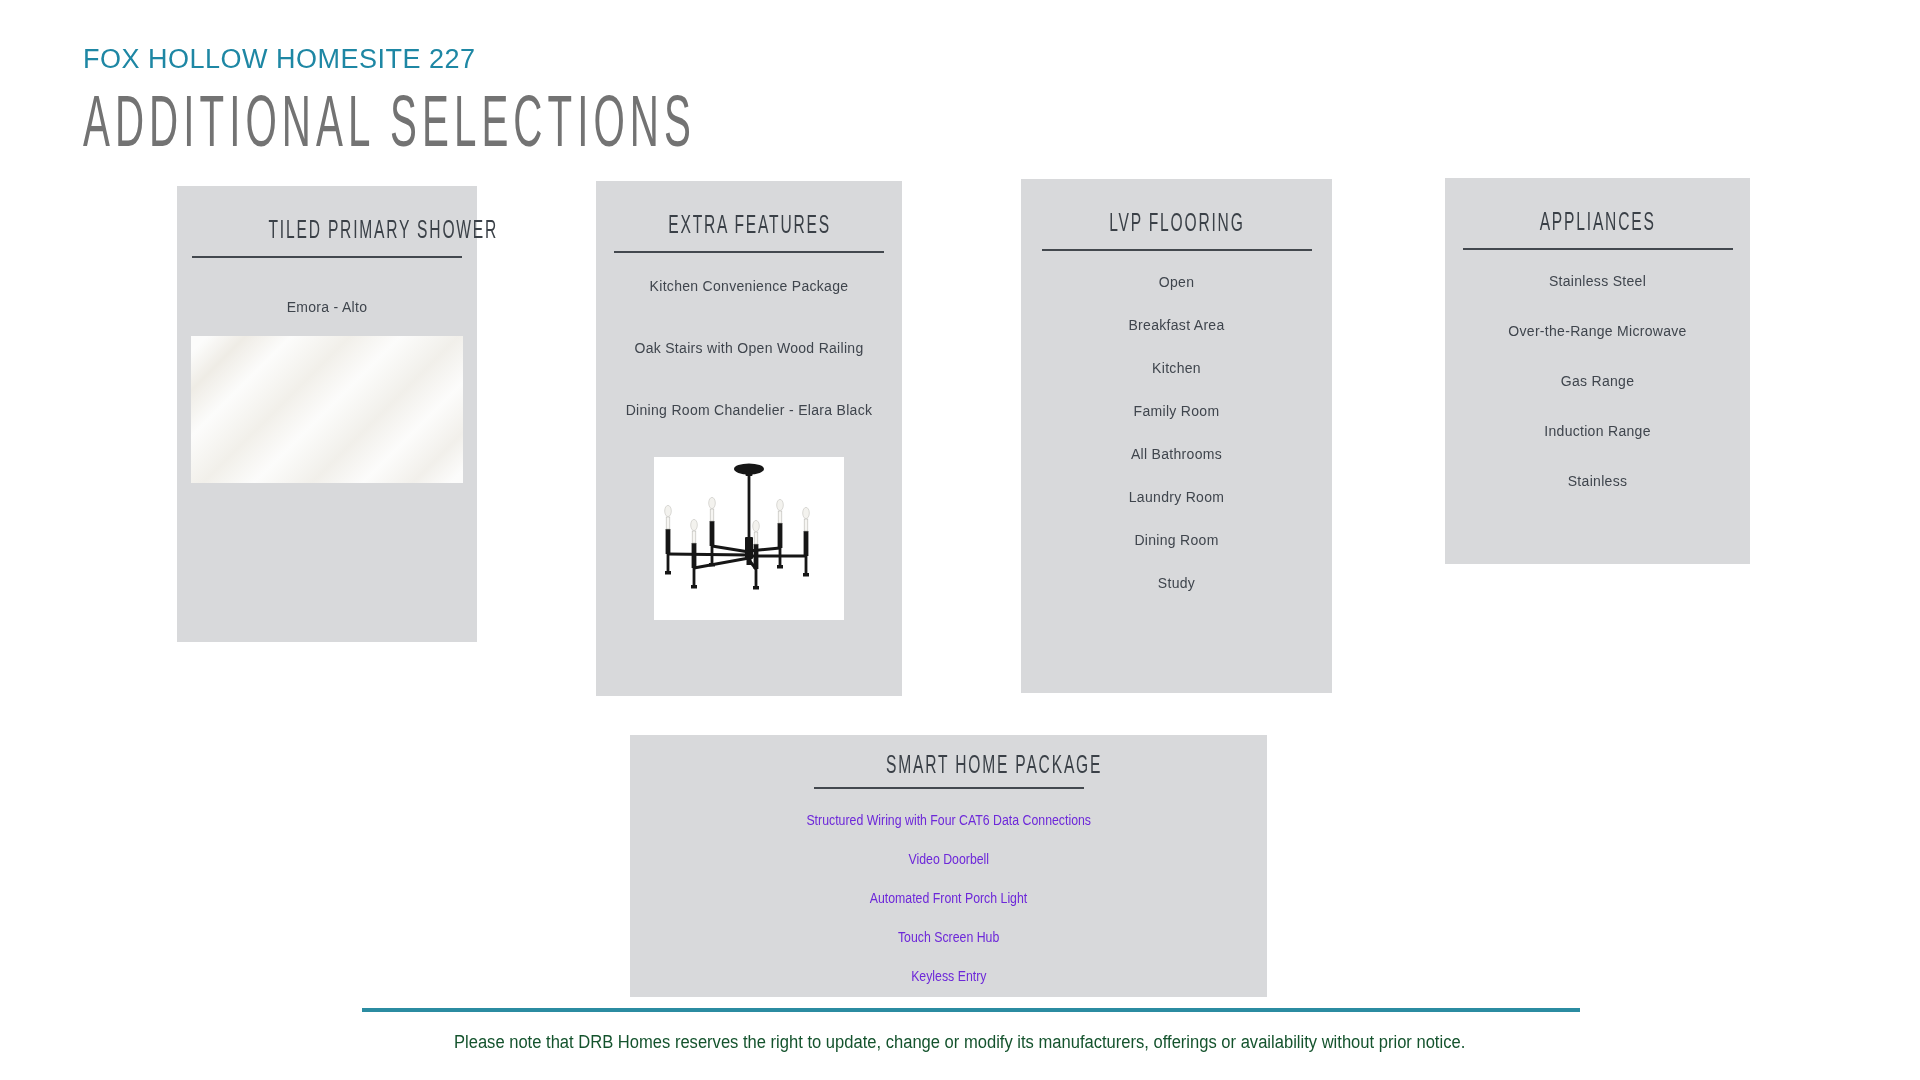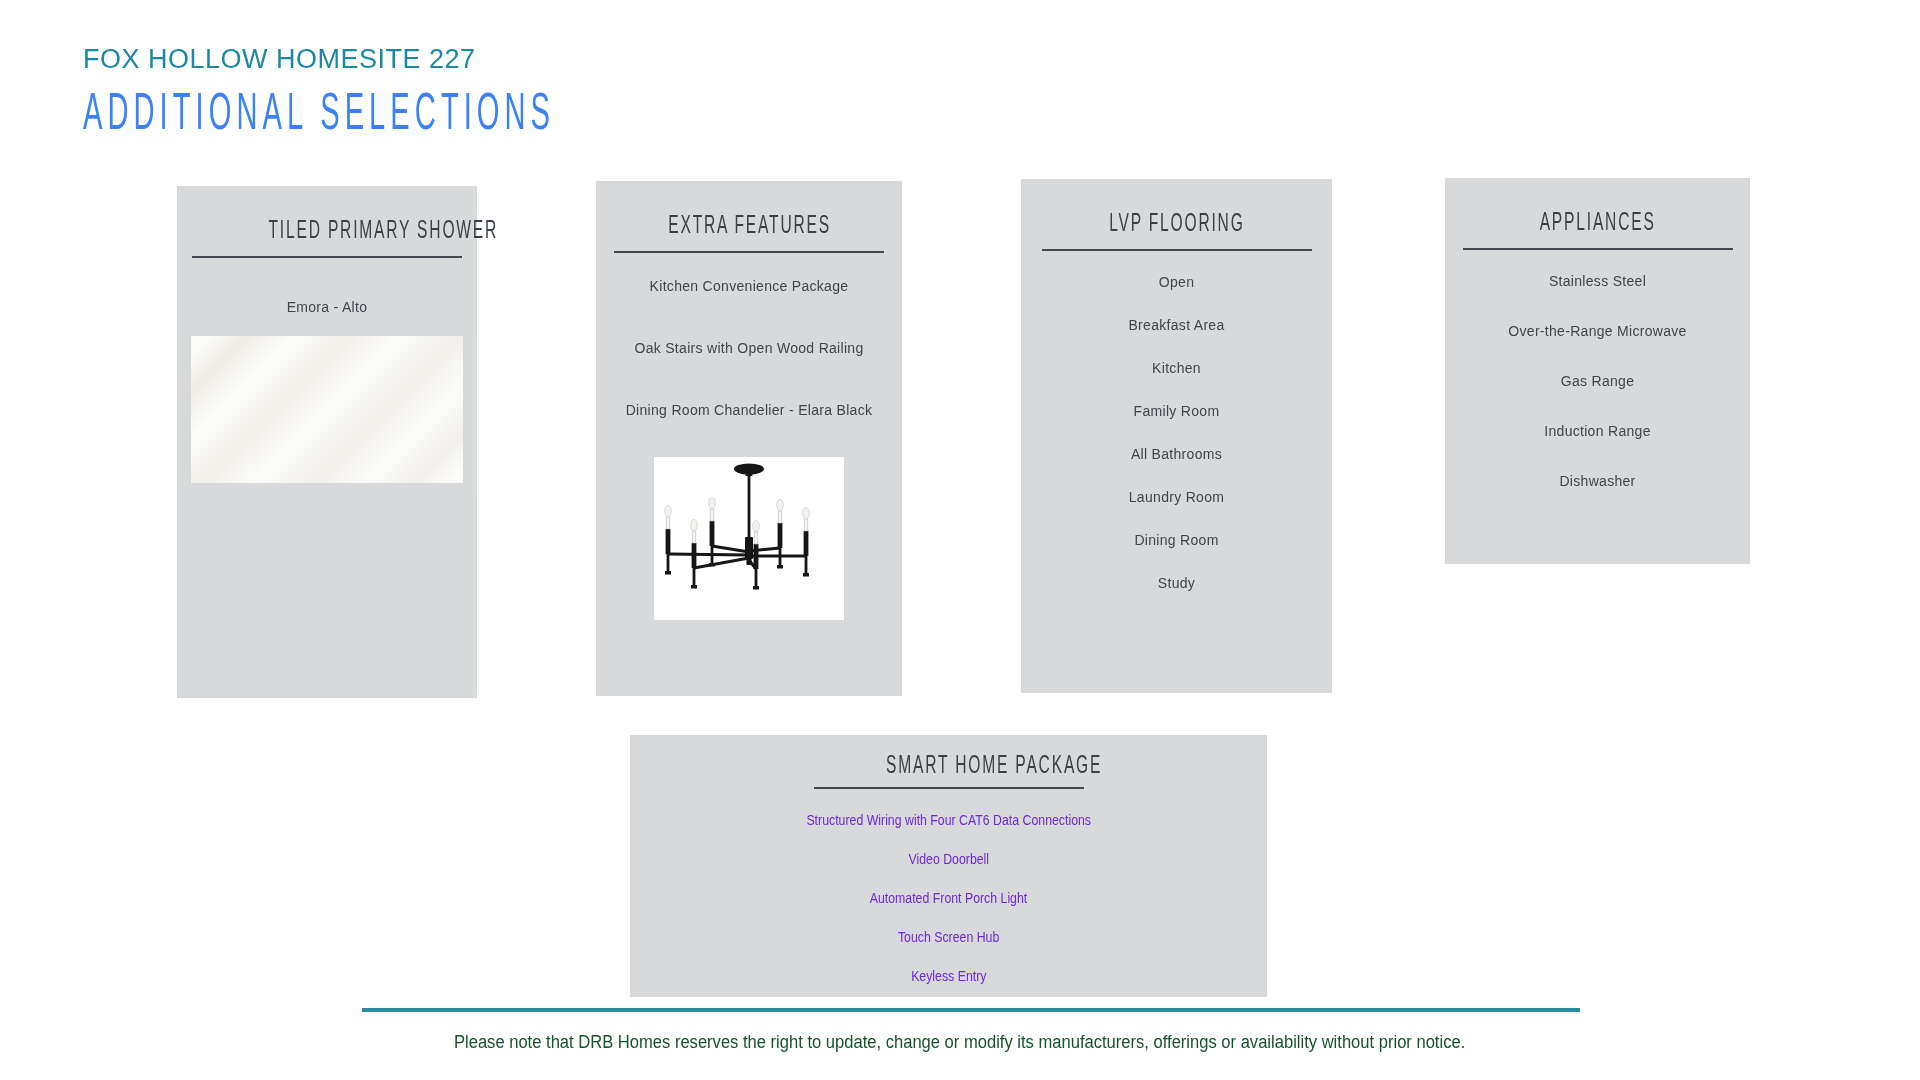--- a/index.html
+++ b/index.html
@@ -3,33 +3,33 @@
 <meta charset="utf-8">
 <style>
   html,body { margin:0; padding:0; background:#ffffff; }
   .page {
     position:relative; width:1920px; height:1080px; background:#ffffff;
     font-family:"Liberation Sans", sans-serif; overflow:hidden;border-radius:31px;
   }
   
   .hdr { position:absolute; left:83px; top:44px; }
   .eyebrow { font-size:27px; letter-spacing:0.5px; color:#1e87a4; }
-  .main-title { margin:10px 0 8px; font-weight:200; font-size:52px; color:#3b82f6; line-height:1.0; }
+  .main-title { margin:10px 0 8px; font-weight:200; font-size:72px; color:#737373; line-height:1.0; }
   .cond-title { display:inline-block; transform:scaleX(0.56); transform-origin:0 50%; letter-spacing:9px; white-space:nowrap; }
   
   .card { position:absolute; background:#d8d9db; text-align:center; color:#3f454d; }
   .card-title {
     display:block; width:270px; margin:26px auto 0; padding-bottom:10px;
     border-bottom:2px solid #43484e; font-size:26px; line-height:34px;
     color:#3a4047; white-space:nowrap;
   }
   .card-title .cond { display:inline-block; transform:scaleX(0.60); transform-origin:50% 50%; letter-spacing:3px; }
   .list { margin-top:20px; }
   .item { font-size:14px; line-height:23px; letter-spacing:0.3px; color:#3f454d; }
-  .card--shower { left:177px; top:186px; width:300px; height:512px; }
+  .card--shower { left:177px; top:186px; width:300px; height:456px; }
   .card--shower .list { margin-top:38px; }
   .card--extra  { left:596px; top:181px; width:306px; height:515px; }
   .card--extra .list { margin-top:18px; }
   .card--extra .item { line-height:31px; margin-bottom:31px; padding:0 26px; }
   .card--lvp    { left:1021px; top:179px; width:311px; height:514px; }
   .card--lvp .item { margin-bottom:20px; }
   .card--app    { left:1445px; top:178px; width:305px; height:386px; }
   .card--app .item { margin-bottom:27px; }
   .card--smart  { left:630px; top:735px; width:637px; height:262px; }
   .card--smart .card-title { margin-top:14px; line-height:30px; padding-bottom:8px; }
@@ -150,21 +150,21 @@
     </div>
   </section>
 
   <section class="card card--app">
     <div class="card-title"><span class="cond">APPLIANCES</span></div>
     <div class="list">
       <div class="item">Stainless Steel</div>
       <div class="item">Over-the-Range Microwave</div>
       <div class="item">Gas Range</div>
       <div class="item">Induction Range</div>
-      <div class="item">Dishwasher</div>
+      <div class="item">Stainless</div>
     </div>
   </section>
 
   <section class="card card--smart">
     <div class="card-title"><span class="cond">SMART HOME PACKAGE</span></div>
     <div class="list">
       <div class="smart-item"><span class="cond-s">Structured Wiring with Four CAT6 Data Connections</span></div>
       <div class="smart-item"><span class="cond-s">Video Doorbell</span></div>
       <div class="smart-item"><span class="cond-s">Automated Front Porch Light</span></div>
       <div class="smart-item"><span class="cond-s">Touch Screen Hub</span></div>

